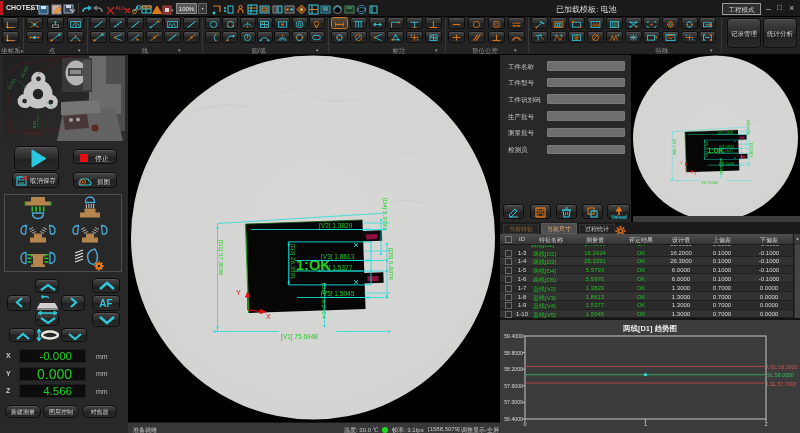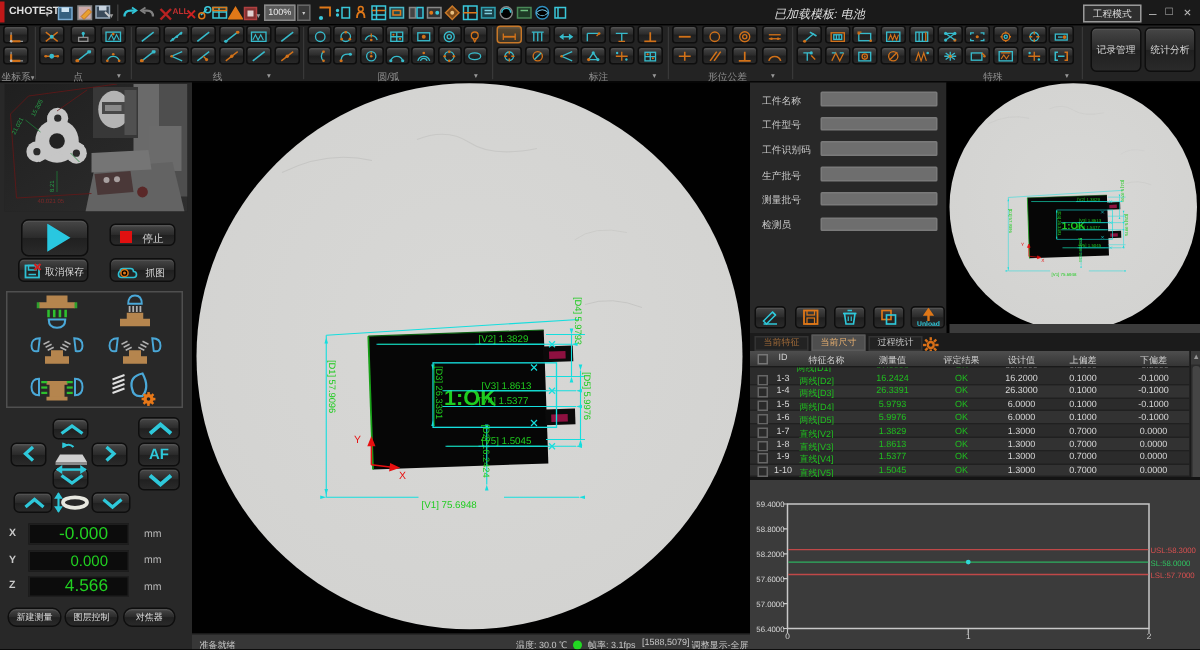--- a/index.html
+++ b/index.html
@@ -122,21 +122,21 @@
         <line x1="3" y1="4" x2="8" y2="4" stroke="#70c080" stroke-width="1"></line>
       </svg></div>
     <div class="abs" style="left:356.20000000000016px;top:2px;width:11px;height:12px;"><svg width="11" height="12" viewBox="0 0 11 12">
         <circle cx="5.5" cy="5.5" r="4.2" stroke="#3090c0" fill="1" stroke-width="#1a5078"></circle>
         <path d="M1.5,5.5 Q5.5,1.5 9.5,5.5 Q5.5,9.5 1.5,5.5" stroke="#70c0e0" fill="none" stroke-width="0.7"></path>
       </svg></div>
     <div class="abs" style="left:368.3000000000002px;top:2px;width:11px;height:12px;"><svg width="11" height="12" viewBox="0 0 11 12">
         <rect x="2" y="2" width="7" height="7" stroke="#3ac8da" fill="none" stroke-width="1"></rect>
         <path d="M4,2 L4,9" stroke="#3ac8da" fill="none" stroke-width="1"></path>
       </svg></div>
-    <div class="abs" style="left:516px;top:4px;font-size:8px;color:#ddd;font-style:italic;">已加载模板: 电池</div>
+    <div class="abs" style="left:556px;top:4px;font-size:8px;color:#ddd;">已加载模板: 电池</div>
     <div class="abs" style="left:722px;top:2.5px;width:39px;height:12px;border:1px solid #999;background:#2e2e2e;color:#ddd;font-size:6.5px;text-align:center;line-height:11px;">工程模式</div>
     <div class="abs" style="left:766px;top:4px;font-size:9px;color:#bbb;">–</div>
     <div class="abs" style="left:777px;top:3px;font-size:8px;color:#bbb;">□</div>
     <div class="abs" style="left:789px;top:3px;font-size:9px;color:#bbb;">×</div>
   </div>
 <div class="abs" style="left:0;top:17px;width:800px;height:38px;background:#232323;border-bottom:1px solid #060606;">
     <div class="btn" style="left:2px;top:0px;width:17px;height:12px;">
       <svg width="13" height="9" viewBox="0 0 13 9">
         <path d="M3,1 L3,8 L12,8" stroke="#9a9a9a" fill="none" stroke-width="1"></path>
         <path d="M3,8 L10,8" stroke="#e07818" fill="none" stroke-width="1.6"></path>
@@ -869,21 +869,21 @@
         <path d="M3,1 l-2,3 l4,0 Z" stroke="#2ec8da" fill="#2ec8da" stroke-width="1"></path>
         <path d="M3,13 l-2,-3 l4,0 Z" stroke="#2ec8da" fill="#2ec8da" stroke-width="1"></path>
       </svg></div>
     <div class="mbtn" style="left:61px;top:273px;width:26px;height:14px;"><svg width="26" height="13" viewBox="0 0 26 13">
         <path d="M7,4 L13,9 L19,4" stroke="#2ec8da" fill="none" stroke-width="2.2"></path>
       </svg></div>
     <div class="abs" style="left:6px;top:297.0px;font-size:7px;color:#c8c8c8;font-weight:bold;">X</div>
     <div class="abs" style="left:19px;top:294.0px;width:67px;height:14px;background:#0c0c0c;border:1px solid #1e1e1e;color:#21d021;font-size:11.5px;text-align:right;line-height:13px;padding-right:13px;">-0.000</div>
     <div class="abs" style="left:96px;top:297.5px;font-size:7px;color:#b8b8b8;">mm</div>
     <div class="abs" style="left:6px;top:314.5px;font-size:7px;color:#c8c8c8;font-weight:bold;">Y</div>
-    <div class="abs" style="left:19px;top:311.5px;width:67px;height:14px;background:#0c0c0c;border:1px solid #1e1e1e;color:#21d021;font-size:10px;text-align:right;line-height:13px;padding-right:13px;">0.000</div>
+    <div class="abs" style="left:19px;top:311.5px;width:67px;height:14px;background:#0c0c0c;border:1px solid #1e1e1e;color:#21d021;font-size:14px;text-align:right;line-height:13px;padding-right:13px;">0.000</div>
     <div class="abs" style="left:96px;top:315.0px;font-size:7px;color:#b8b8b8;">mm</div>
     <div class="abs" style="left:6px;top:332.0px;font-size:7px;color:#c8c8c8;font-weight:bold;">Z</div>
     <div class="abs" style="left:19px;top:329.0px;width:67px;height:14px;background:#0c0c0c;border:1px solid #1e1e1e;color:#21d021;font-size:11.5px;text-align:right;line-height:13px;padding-right:13px;">4.566</div>
     <div class="abs" style="left:96px;top:332.5px;font-size:7px;color:#b8b8b8;">mm</div>
     <div class="mbtn" style="left:5px;top:350px;width:36px;height:13px;border-radius:6px;font-size:6px;line-height:12px;color:#ddd;">新建测量</div>
     <div class="mbtn" style="left:43px;top:350px;width:36px;height:13px;border-radius:6px;font-size:6px;line-height:12px;color:#ddd;">图层控制</div>
     <div class="mbtn" style="left:82px;top:350px;width:35px;height:13px;border-radius:6px;font-size:6px;line-height:12px;color:#ddd;">对焦器</div>
   </div>
 <div class="abs" style="left:128px;top:55px;width:372px;height:378px;background:#010101;">
     <div class="abs" style="left:0;top:0;width:372px;height:367px;overflow:hidden;"><svg width="372" height="367" viewBox="0 0 372 367">
@@ -1150,20 +1150,21 @@
       </div>
       <div class="abs" style="left:293px;top:0;width:7px;height:139px;background:#2a2a2a;border-left:1px solid #1a1a1a;">
         <div class="abs" style="left:0;top:0;width:7px;height:9px;background:#3a3a3a;color:#999;font-size:5px;text-align:center;line-height:9px;">▲</div>
         <div class="abs" style="left:1px;top:10px;width:5px;height:118px;background:#454545;border-radius:2px;"></div>
         <div class="abs" style="left:0;top:130px;width:7px;height:9px;background:#3a3a3a;color:#999;font-size:5px;text-align:center;line-height:9px;">▼</div>
       </div>
     </div>
     <div class="abs" style="left:0;top:318px;width:300px;height:60px;"></div>
   </div>
 <div class="abs" style="left:500px;top:318px;width:300px;height:115px;background:#3b3b3b;border-top:2px solid #141414;">
+    <div class="abs" style="left:0;top:4px;width:300px;text-align:center;font-size:7.5px;font-weight:bold;color:#e8e8e8;">两线[D1] 趋势图</div>
     <div class="abs" style="left:0;top:0;width:300px;height:115px;"><svg width="300" height="115" viewBox="0 0 300 115">
         <rect x="25" y="16" width="241" height="83" stroke="#c8c8c8" fill="none" stroke-width="1"></rect>
         <text x="23" y="18.0" fill="#d8d8d8" font-size="5.2" text-anchor="end" font-family="Liberation Mono,monospace">59.4000</text>
         <line x1="22" y1="16.0" x2="25" y2="16.0" stroke="#c8c8c8" stroke-width="0.8"></line>
         <text x="23" y="34.6" fill="#d8d8d8" font-size="5.2" text-anchor="end" font-family="Liberation Mono,monospace">58.8000</text>
         <line x1="22" y1="32.6" x2="25" y2="32.6" stroke="#c8c8c8" stroke-width="0.8"></line>
         <text x="23" y="51.2" fill="#d8d8d8" font-size="5.2" text-anchor="end" font-family="Liberation Mono,monospace">58.2000</text>
         <line x1="22" y1="49.2" x2="25" y2="49.2" stroke="#c8c8c8" stroke-width="0.8"></line>
         <text x="23" y="67.80000000000001" fill="#d8d8d8" font-size="5.2" text-anchor="end" font-family="Liberation Mono,monospace">57.6000</text>
         <line x1="22" y1="65.80000000000001" x2="25" y2="65.80000000000001" stroke="#c8c8c8" stroke-width="0.8"></line>

